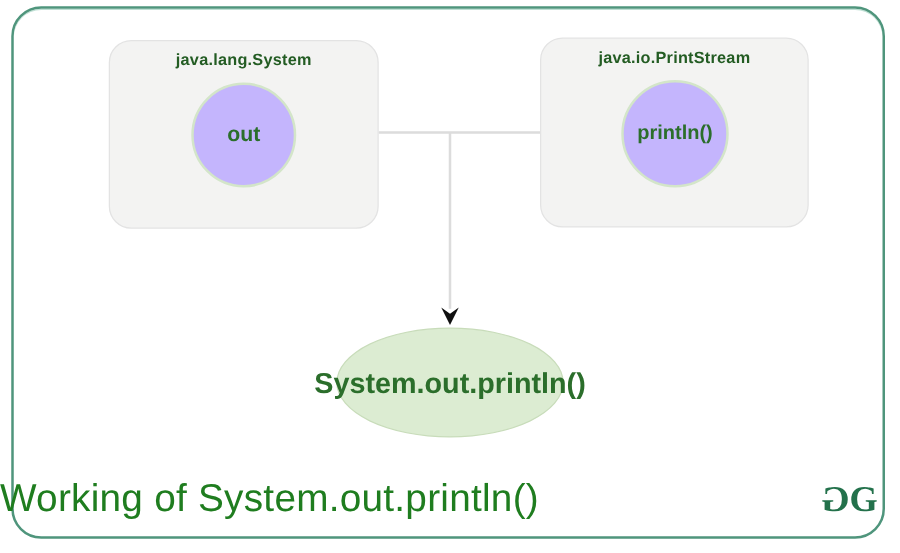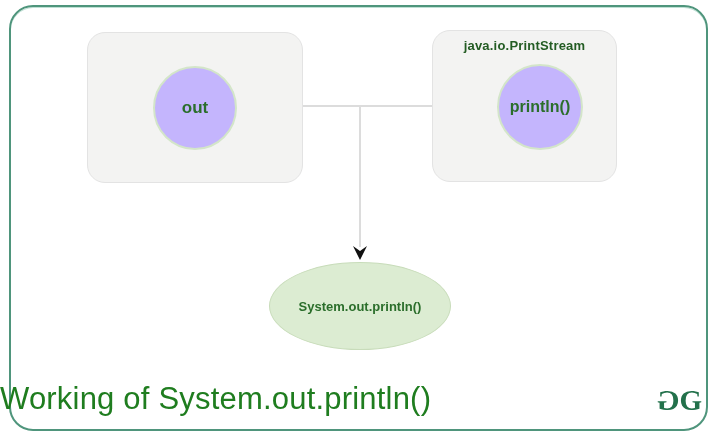--- a/index.html
+++ b/index.html
@@ -29,21 +29,21 @@
   }
   
   .class-box {
     position: absolute;
     background: #f3f3f2;
     border: 1.5px solid #e3e3e3;
     border-radius: 18px;
     box-sizing: border-box;
   }
   .class-box.left  { left: 87px;  top: 32px; width: 216px; height: 151px; }
-  .class-box.right { left: 432px; top: 30px; width: 185px; height: 152px; }
+  .class-box.right { left: 432px; top: 30px; width: 215px; height: 152px; }
   .class-title {
     position: absolute;
     top: 7px;
     left: 0;
     width: 100%;
     text-align: center;
     font-size: 13px;
     font-weight: bold;
     color: #235c23;
     letter-spacing: 0.2px;
@@ -92,21 +92,21 @@
     left: 269px;
     top: 262px;
     width: 182px;
     height: 88px;
     border-radius: 50%;
     background: #dcecd2;
     border: 1.5px solid #c8dcba;
     display: flex;
     align-items: center;
     justify-content: center;
-    font-size: 13px;
+    font-size: 23px;
     font-weight: bold;
     color: #2b6e2b;
     box-sizing: border-box;
     white-space: nowrap;
   }
   
   .caption {
     position: absolute;
     left: 0;
     top: 381px;
@@ -137,20 +137,21 @@
   }
 </style>
 </head>
 <body>
 
 <div id="stage">
 
   <div class="frame"></div>
 
   <div class="class-box left">
+    <div class="class-title">java.lang.System</div>
     <div class="node-circle">
       <span>out</span>
     </div>
   </div>
 
   <div class="class-box right">
     <div class="class-title">java.io.PrintStream</div>
     <div class="node-circle">
       <span>println()</span>
     </div>

